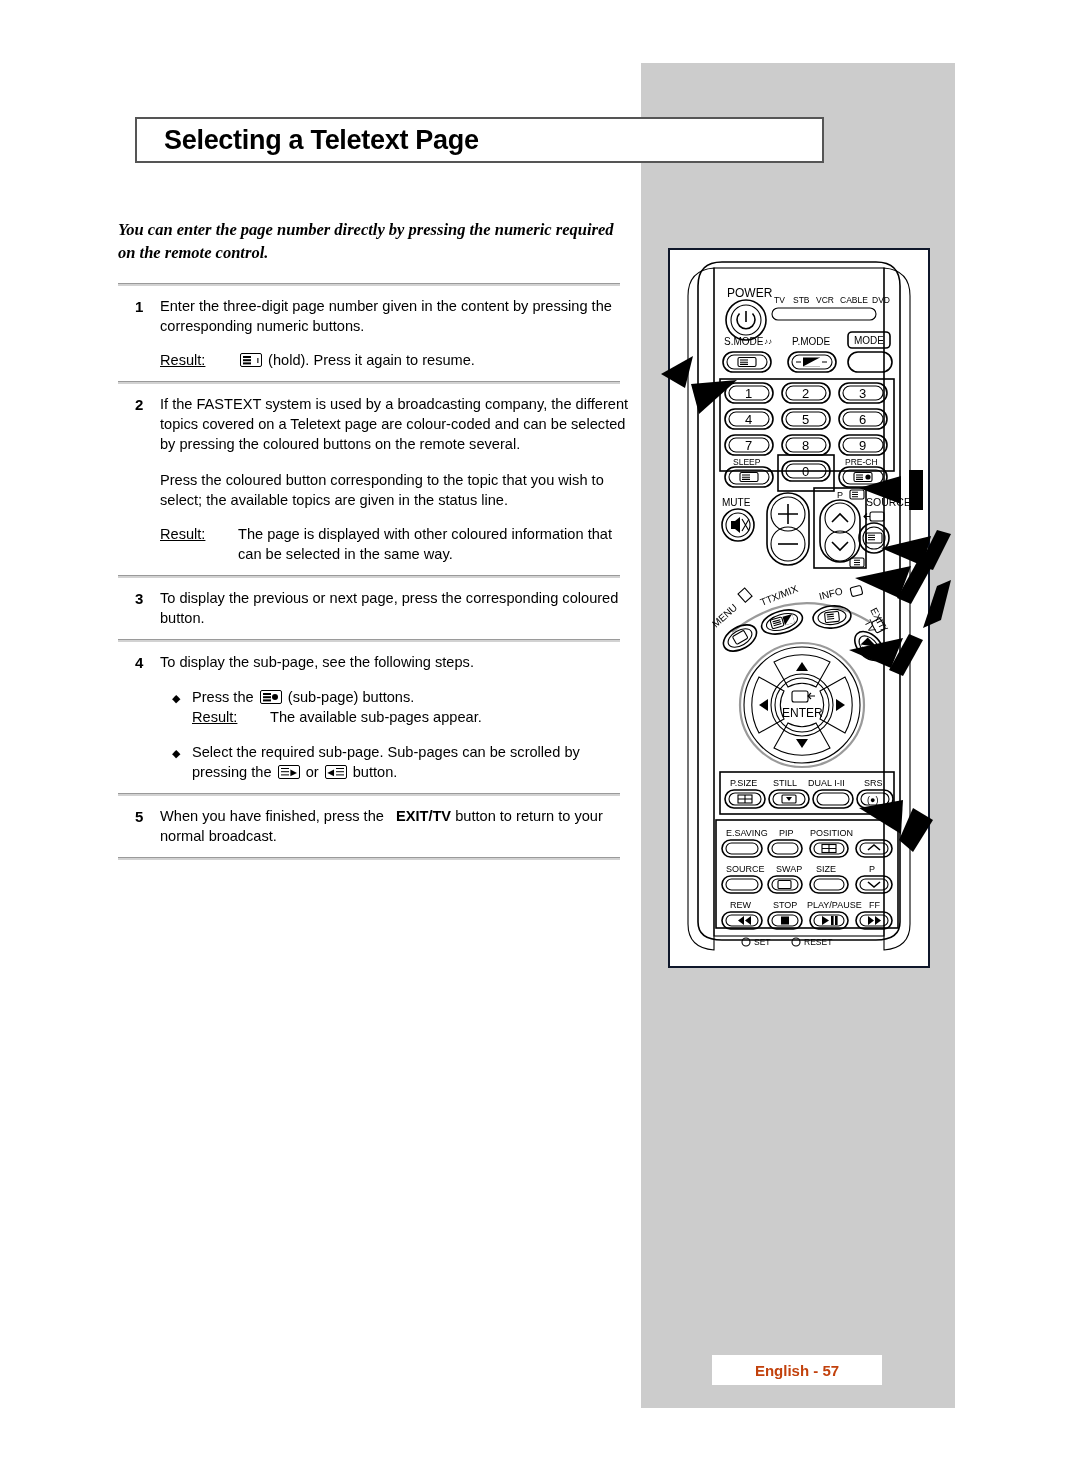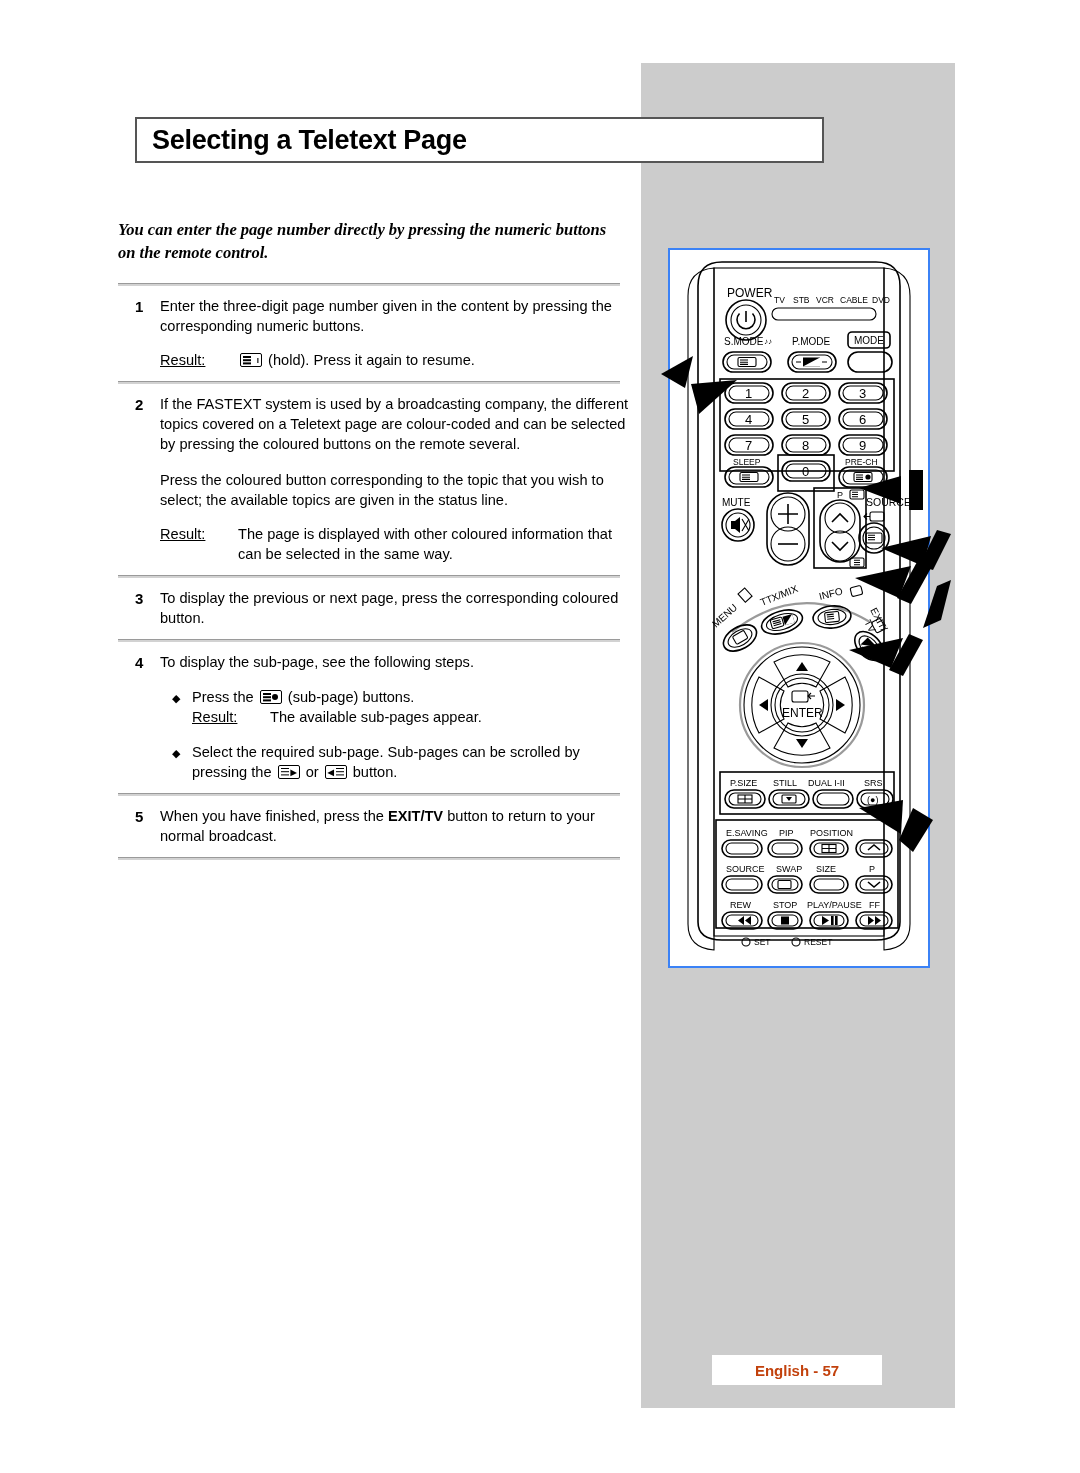--- a/index.html
+++ b/index.html
@@ -23,21 +23,21 @@
   .title-box{
     position:absolute; left:135px; top:117px;
     width:689px; height:46px;
     background:#ffffff;
     border:2px solid #555555;
     display:flex; align-items:center;
     padding-left:11px;
     z-index:5;
   }
   .title-box h1{
-    margin:4px;
+    margin:16px;
     font-size:27px;
     font-weight:bold;
     letter-spacing:-0.3px;
     color:#000;
     font-family:"Liberation Sans", sans-serif;
   }
 
   
   .content{
     position:absolute; left:118px; top:218px;
@@ -132,56 +132,56 @@
   .ttx.dot .mk{
     width:6px; height:6px; border-radius:50%;
     background:#000; top:3.5px; right:2.5px;
   }
   .ttx.rev{ }
   .ttx.rev::before{
     left:auto; right:2px;
   }
   .ttx.rev .mk{ right:auto; left:2px; }
 
-  .bold{ font-weight:bold; }
+  .bold{ font-weight:bold;margin-left:8px; }
 
   
   .page-tab{
     position:absolute; left:712px; top:1355px;
     width:170px; height:30px;
     background:#ffffff;
     display:flex; align-items:center; justify-content:center;
     font-size:15px; font-weight:bold;
     color:#c2410c;
     z-index:6;
   }
 
   
   .fig-box{
     position:absolute; left:668px; top:248px;
     width:262px; height:720px;
     background:#ffffff;
-    border:2px solid #3b82f6;
+    border:2px solid #0f172a;
     z-index:4;
   }
   .remote-svg{ position:absolute; left:0; top:0; }
   .arrow-layer{ position:absolute; left:641px; top:248px; z-index:6; pointer-events:none; }
 </style>
 </head>
 <body>
 
 <div class="grey-panel"></div>
 
 <div class="title-box">
   <h1>Selecting a Teletext Page</h1>
 </div>
 
 <div class="content">
 
-  <p class="intro">You can enter the page number directly by pressing the numeric buttons on the remote control.</p>
+  <p class="intro">You can enter the page number directly by pressing the numeric required on the remote control.</p>
 
   <div class="hr"></div>
 
   <div class="step">
     <div class="step-num">1</div>
     <div class="step-body">
       <p>Enter the three-digit page number given in the content by pressing the corresponding numeric buttons.</p>
       <div class="result-block">
         <div class="result-label">Result:</div>
         <div class="result-text"><span class="ttx"><span class="mk">I</span></span> <span>(hold). Press it again to resume.</span></div>

